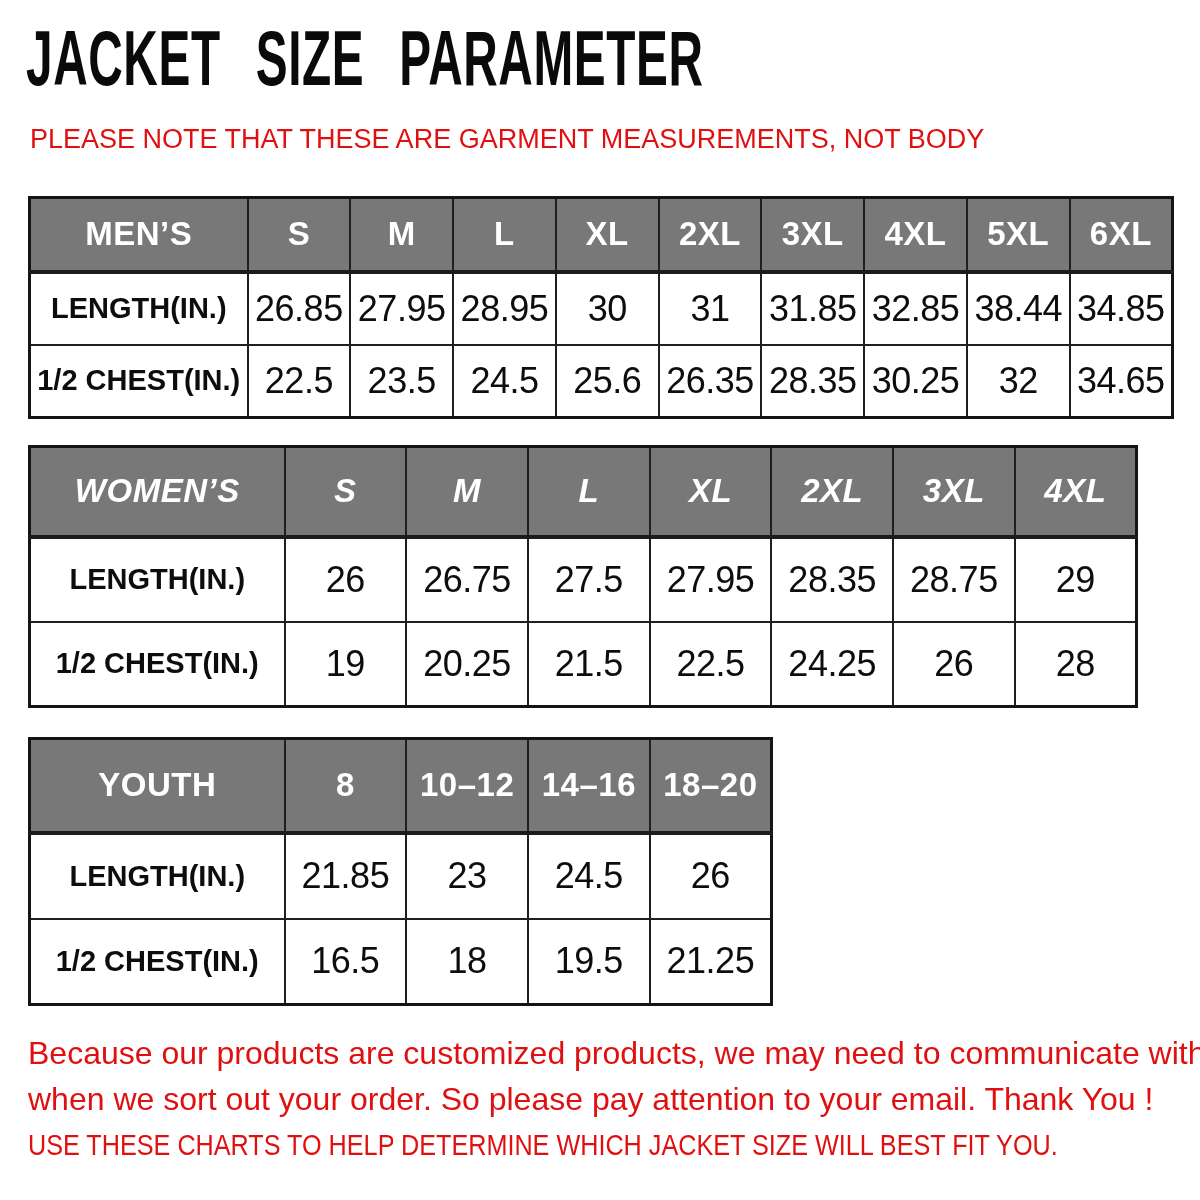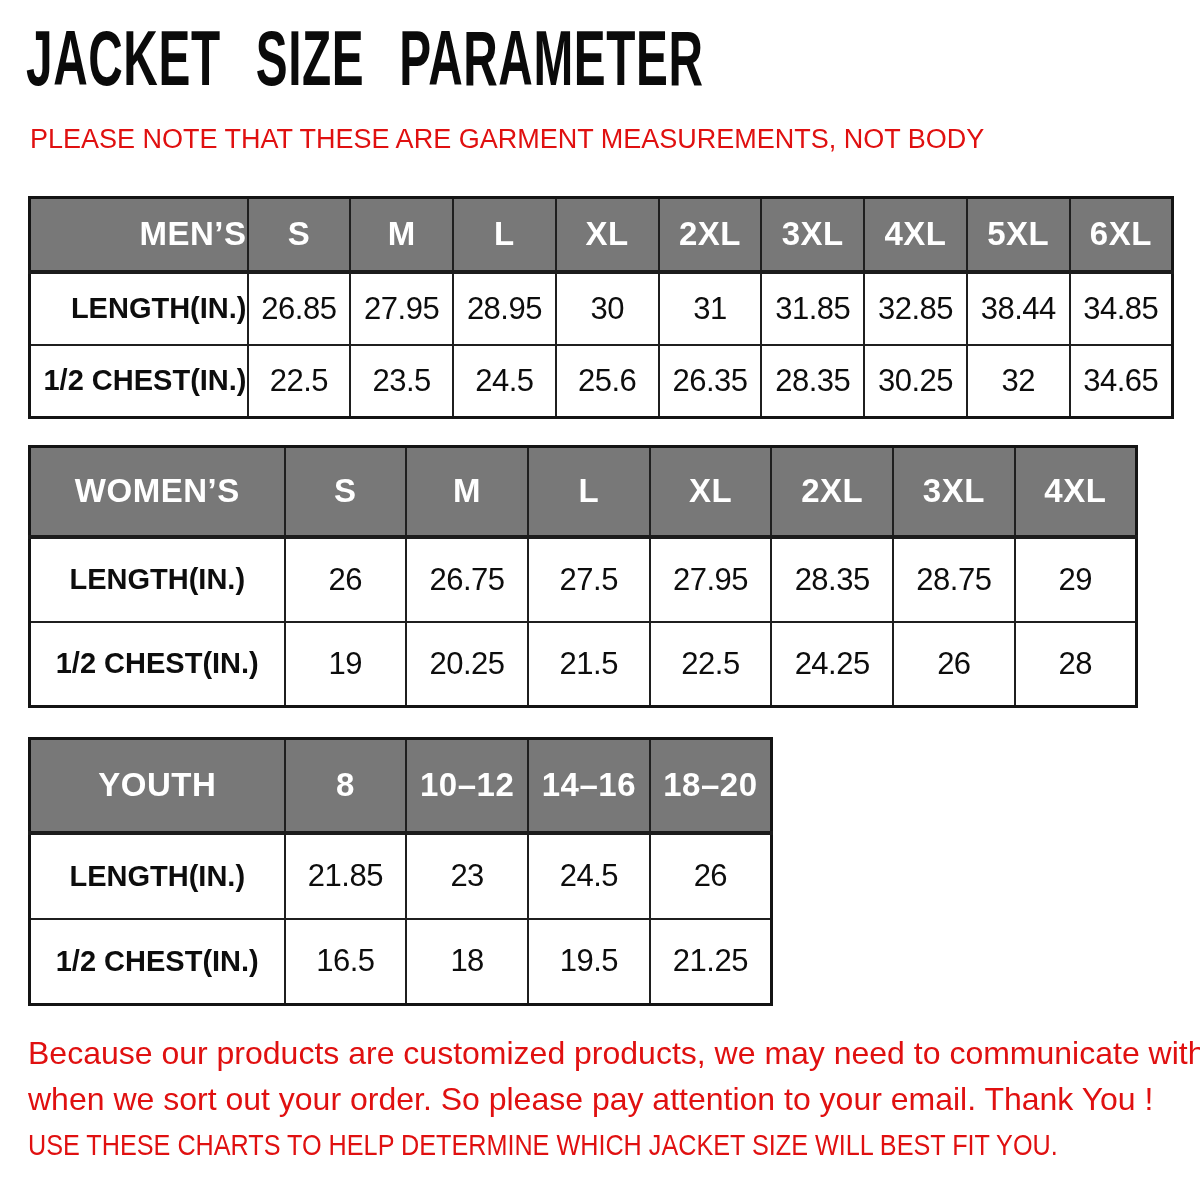--- a/index.html
+++ b/index.html
@@ -34,33 +34,33 @@
     border:2px solid var(--border);
     text-align:center;vertical-align:middle;
     padding:0;overflow:hidden;white-space:nowrap;
   }
   .size-table thead th{
     background:var(--header-gray);color:var(--header-text);
     font-size:33px;font-weight:bold;letter-spacing:0.5px;
     border-bottom:4px solid #1c1c1c;
   }
   .size-table tbody td{
-    color:var(--text);font-size:31px;letter-spacing:-0.5px;font-weight:400;
+    color:var(--text);font-size:36px;letter-spacing:-0.5px;font-weight:400;
   }
   .size-table tbody td.row-label{
     font-size:29px;font-weight:bold;letter-spacing:0;
   }
 
   .t-mens{top:196px;width:1146px;}
   .t-mens thead tr{height:74px;}
   .t-mens tbody tr{height:73px;}
-  .t-mens .c0{width:218px;text-align:right;}
+  .t-mens .c0{width:218px;}
 
   .t-womens{top:445px;width:1110px;}
-  .t-womens thead tr{height:90px;}
+  .t-womens thead tr{height:90px;font-style:italic;}
   .t-womens tbody tr{height:85px;}
   .t-womens .c0{width:255px;}
 
   .t-youth{top:737px;width:745px;}
   .t-youth thead tr{height:94px;}
   .t-youth tbody tr{height:86px;}
   .t-youth .c0{width:255px;}
 
   .footer-para{position:absolute;left:28px;top:1030px;color:var(--accent-red);
     font-size:32px;line-height:46px;font-weight:400;white-space:nowrap;}

